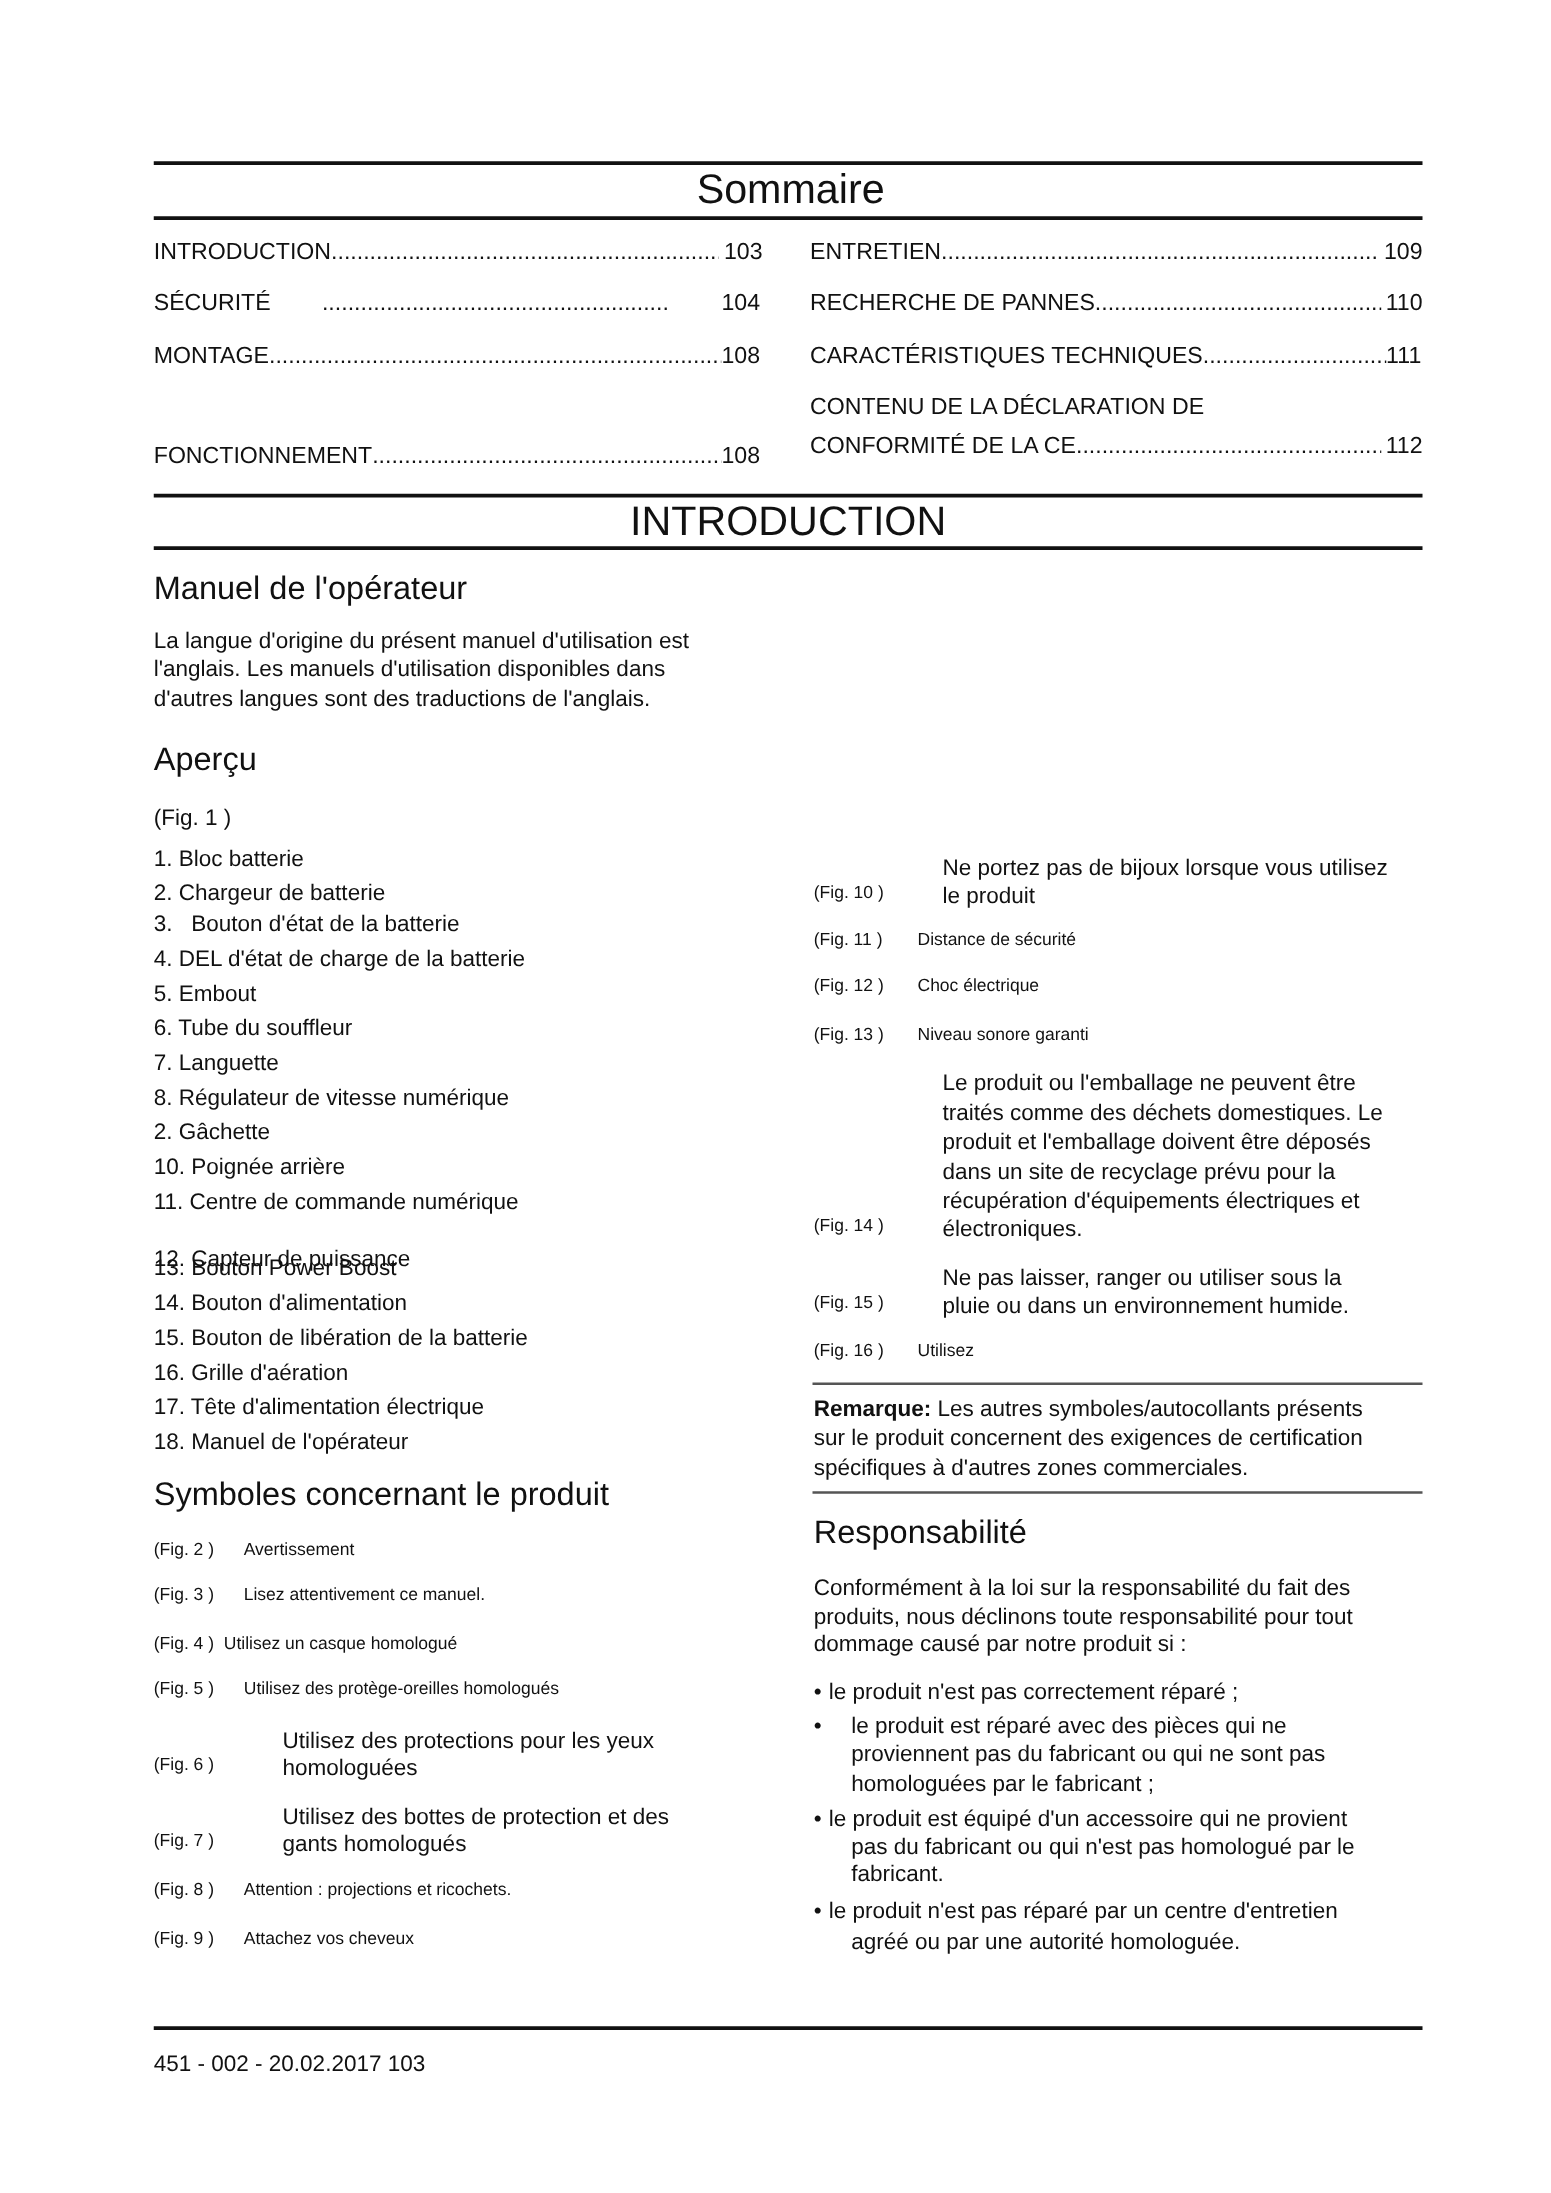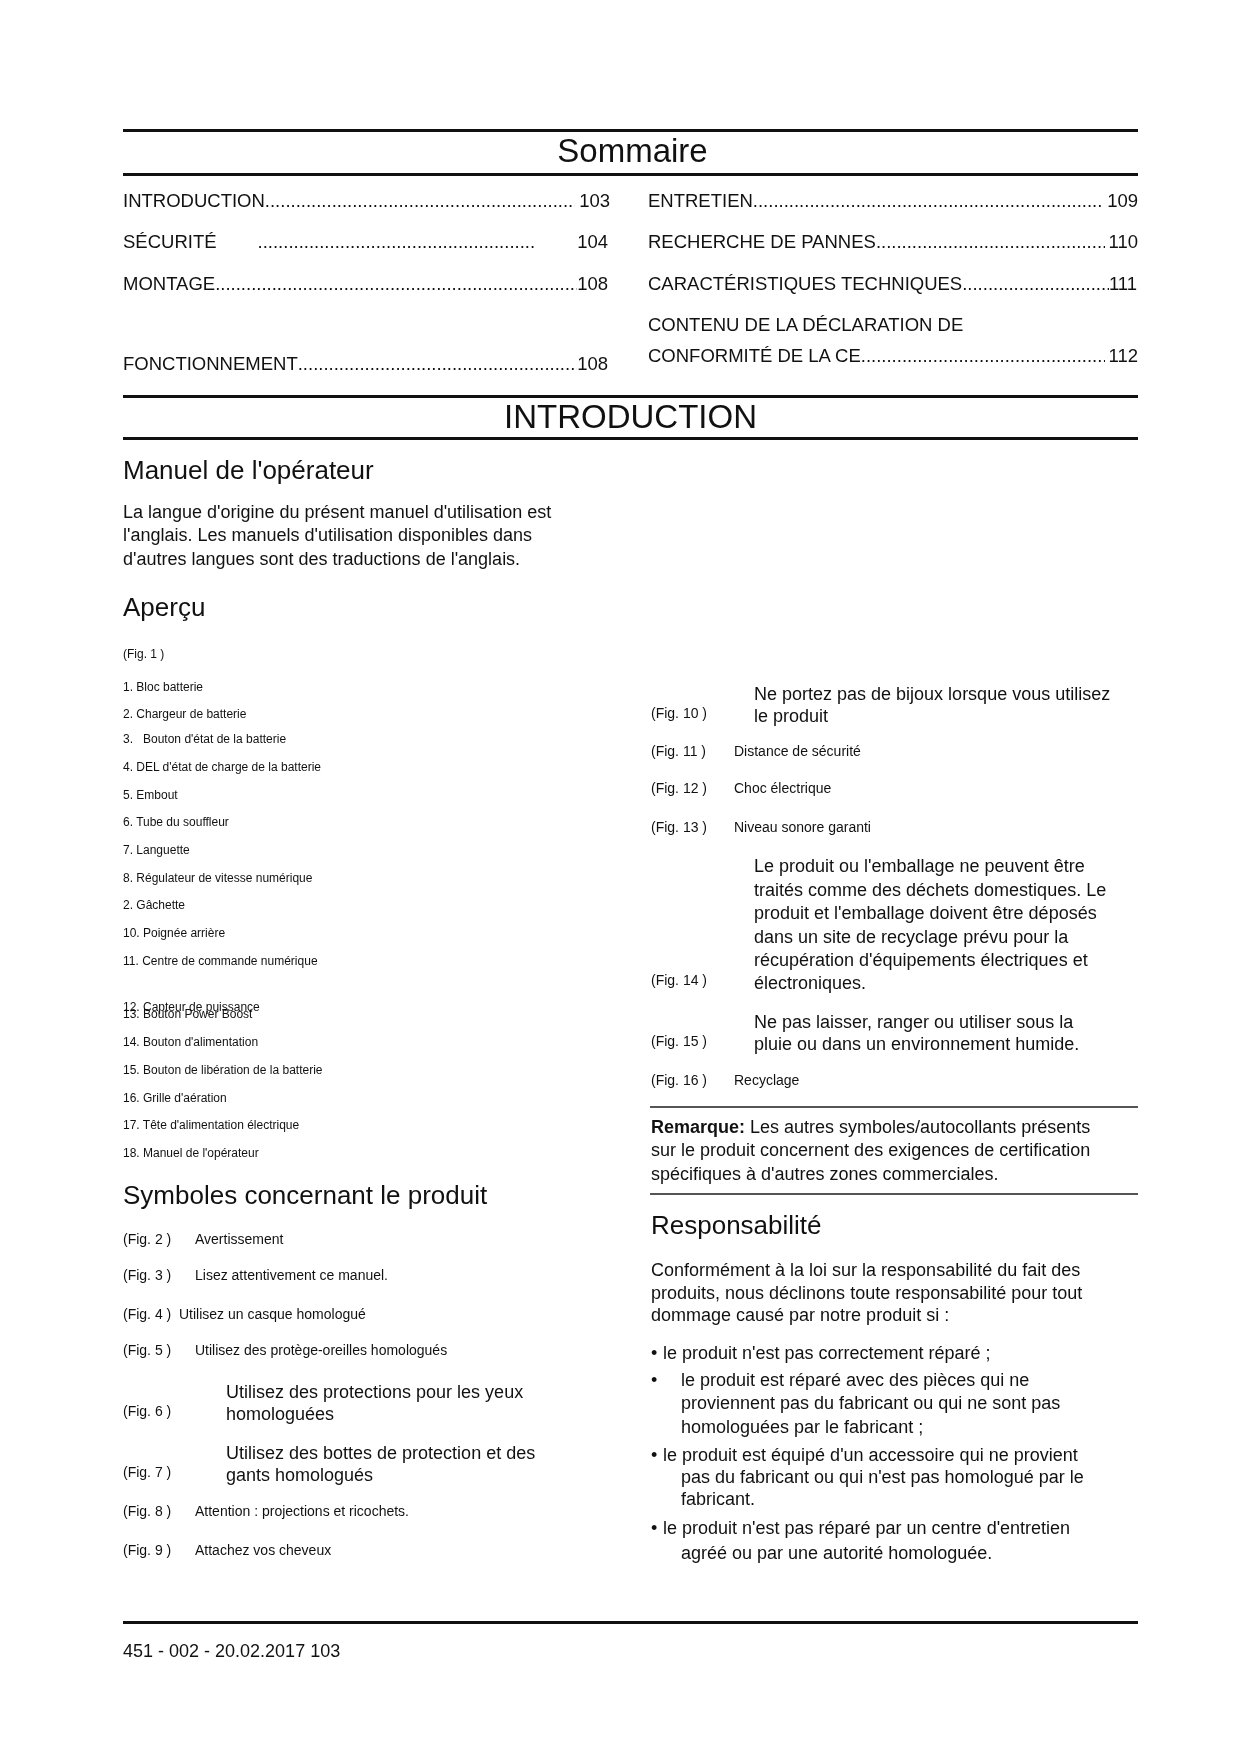--- a/index.html
+++ b/index.html
@@ -22,21 +22,21 @@
     font-size: 18.5px; white-space: nowrap; overflow: hidden;
   }
   .toc-row .lbl { flex: 0 0 auto; }
   .toc-row .dots { flex: 1 1 auto; overflow: hidden; white-space: nowrap; }
   .toc-row .dots::after {
     content: "..........................................................................................................................................................";
   }
   .toc-row .pg { flex: 0 0 auto; }
   .h2 { position: absolute; font-size: 26px; font-weight: normal; }
   .p { position: absolute; font-size: 18px; line-height: 24px; }
-  .li { position: absolute; font-size: 12px; line-height: 22px; white-space: nowrap; }
+  .li { position: absolute; font-size: 18px; line-height: 22px; white-space: nowrap; }
   .fig-label { position: absolute; font-size: 14px; white-space: nowrap; }
   .fig-text { position: absolute; font-size: 18px; line-height: 23px; }
 </style>
 </head>
 <body>
 
 <div class="rule" style="top:129px;"></div>
 <div class="big-title" style="top:132px; left:123px; width:1015px; padding-left:0; text-align:center; transform:translateX(2px);">Sommaire</div>
 <div class="rule" style="top:173px;"></div>
 
@@ -192,21 +192,21 @@
     <span class="fig-text" style="left:754px; top:949px;">récupération d'équipements électriques et</span>
     <span class="fig-text" style="left:754px; top:972px;">électroniques.</span>
   </div>
   <div>
     <span class="fig-label" style="left:651px; top:1033px;">(Fig. 15 )</span>
     <span class="fig-text" style="left:754px; top:1011px;">Ne pas laisser, ranger ou utiliser sous la</span>
     <span class="fig-text" style="left:754px; top:1033px;">pluie ou dans un environnement humide.</span>
   </div>
   <div>
     <span class="fig-label" style="left:651px; top:1072px;">(Fig. 16 )</span>
-    <span class="fig-label" style="left:734px; top:1072px;">Recyclage</span>
+    <span class="fig-label" style="left:734px; top:1072px;">Utilisez</span>
   </div>
 </div>
 
 <div class="rule-thin" style="left:650px; top:1106px; width:488px;"></div>
 <div>
   <div class="p" style="left:651px; top:1115px; white-space:pre;"><span style="font-weight:600;">Remarque:</span><span> Les autres symboles/autocollants présents</span></div>
   <div class="p" style="left:651px; top:1138px;">sur le produit concernent des exigences de certification</div>
   <div class="p" style="left:651px; top:1162px;">spécifiques à d'autres zones commerciales.</div>
 </div>
 <div class="rule-thin" style="left:650px; top:1193px; width:488px;"></div>

